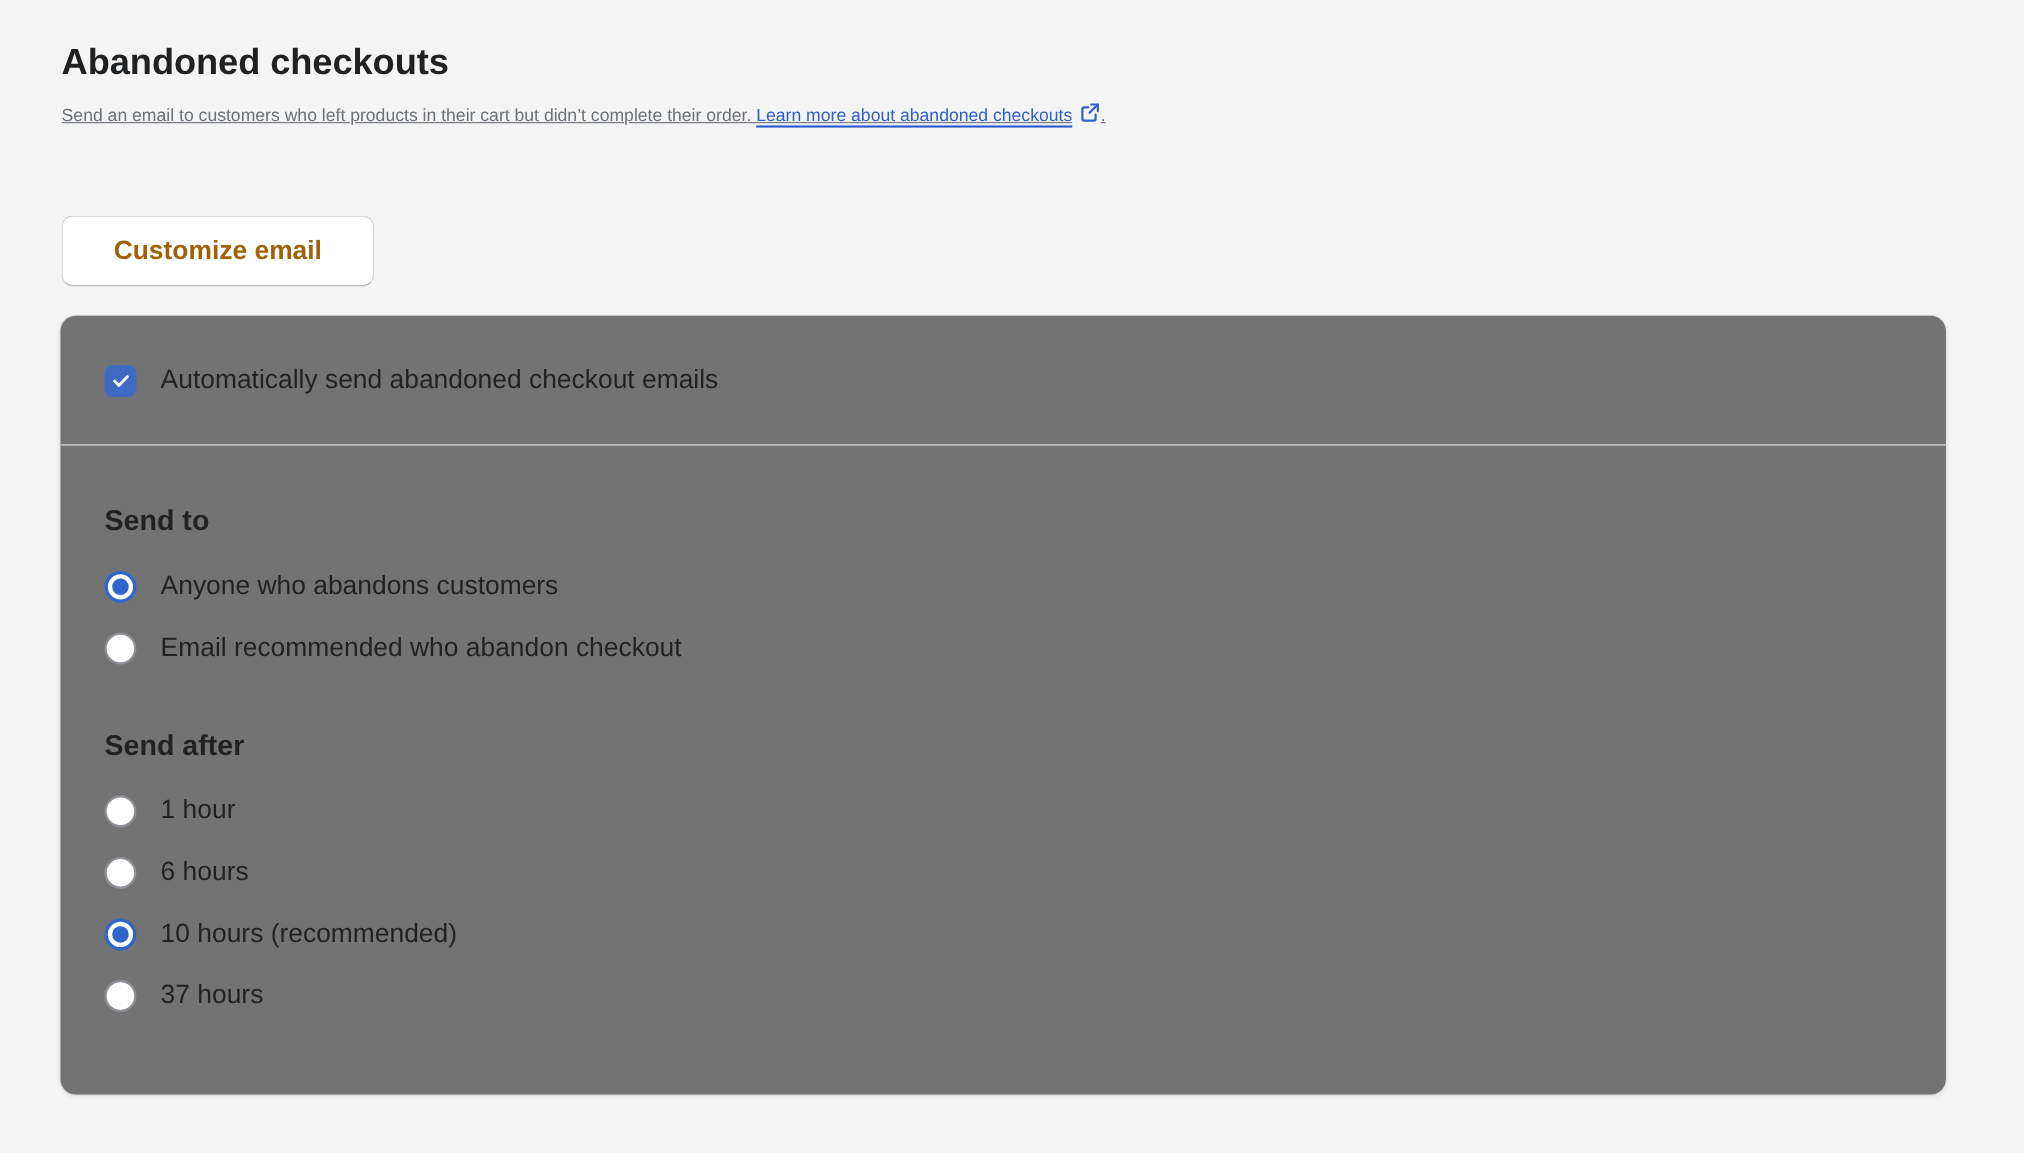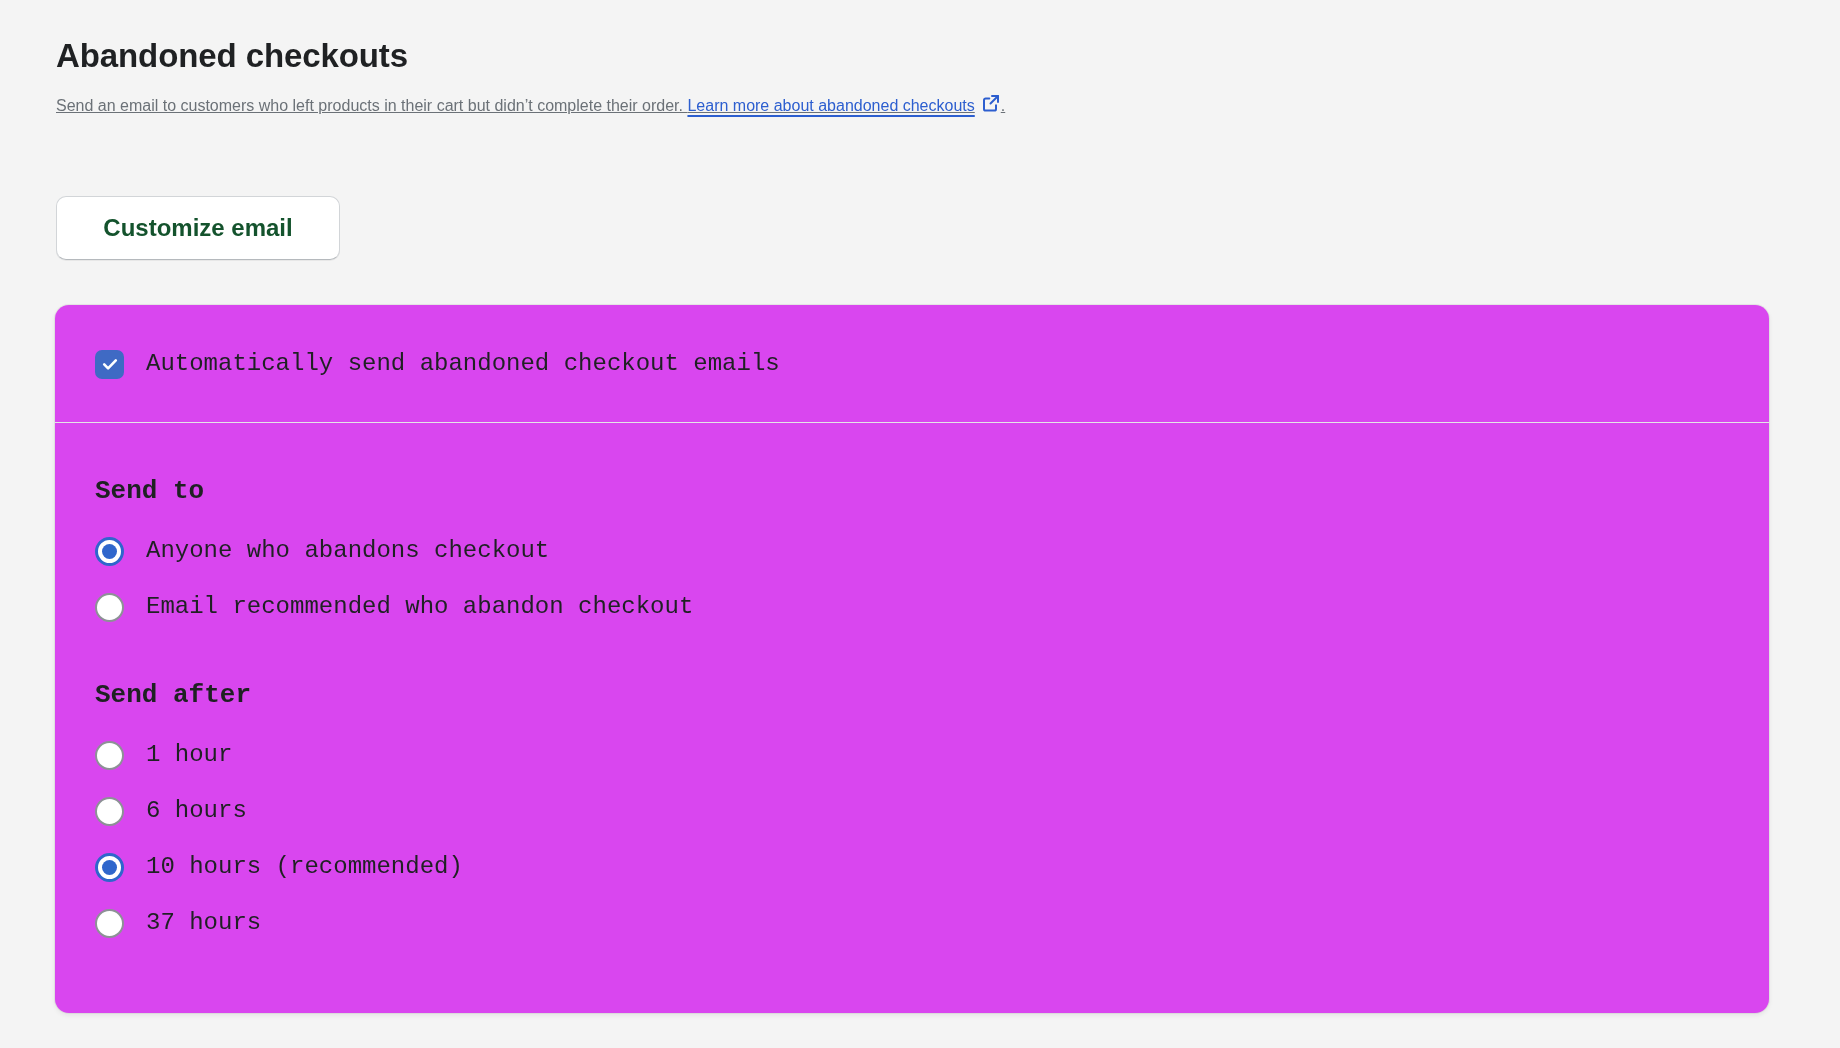--- a/index.html
+++ b/index.html
@@ -73,37 +73,36 @@
     min-width: 284px;
     padding: 0 26px;
     background: #ffffff;
     border: 1px solid #d2d5d8;
     border-bottom-color: #b5b9bd;
     border-radius: 10px;
     box-shadow: 0 1px 0 rgba(26,26,26,0.06);
     font-family: "Liberation Sans", sans-serif;
     font-size: 24px;
     font-weight: 600;
-    color: #14532d;
+    color: #a16207;
     cursor: pointer;
     display: flex;
     align-items: center;
     justify-content: center;
   }
 
   .card {
     position: absolute;
     left: 55px;
-    top: 305px;
+    top: 287px;
     width: 1714px;
-    background: #d946ef;
+    background: #737373;
     border-radius: 14px;
     box-shadow: 0 0 0 1px rgba(26,26,26,0.055), 0 2px 5px rgba(26,26,26,0.08);
     overflow: hidden;
-    font-family: Liberation Mono, monospace;
   }
 
   .card-top {
     padding: 44px 40px 43px 40px;
   }
 
   .card-divider {
     height: 1px;
     background: #e4e5e7;
     width: 100%;
@@ -221,21 +220,21 @@
 
     <div class="card-divider"></div>
 
     <div class="card-body">
 
       <div class="group">
         <div class="group-heading">Send to</div>
 
         <div class="radio-row">
           <span class="radio selected"></span>
-          <span class="radio-label">Anyone who abandons checkout</span>
+          <span class="radio-label">Anyone who abandons customers</span>
         </div>
 
         <div class="radio-row">
           <span class="radio"></span>
           <span class="radio-label">Email recommended who abandon checkout</span>
         </div>
       </div>
 
       <div class="group">
         <div class="group-heading">Send after</div>

